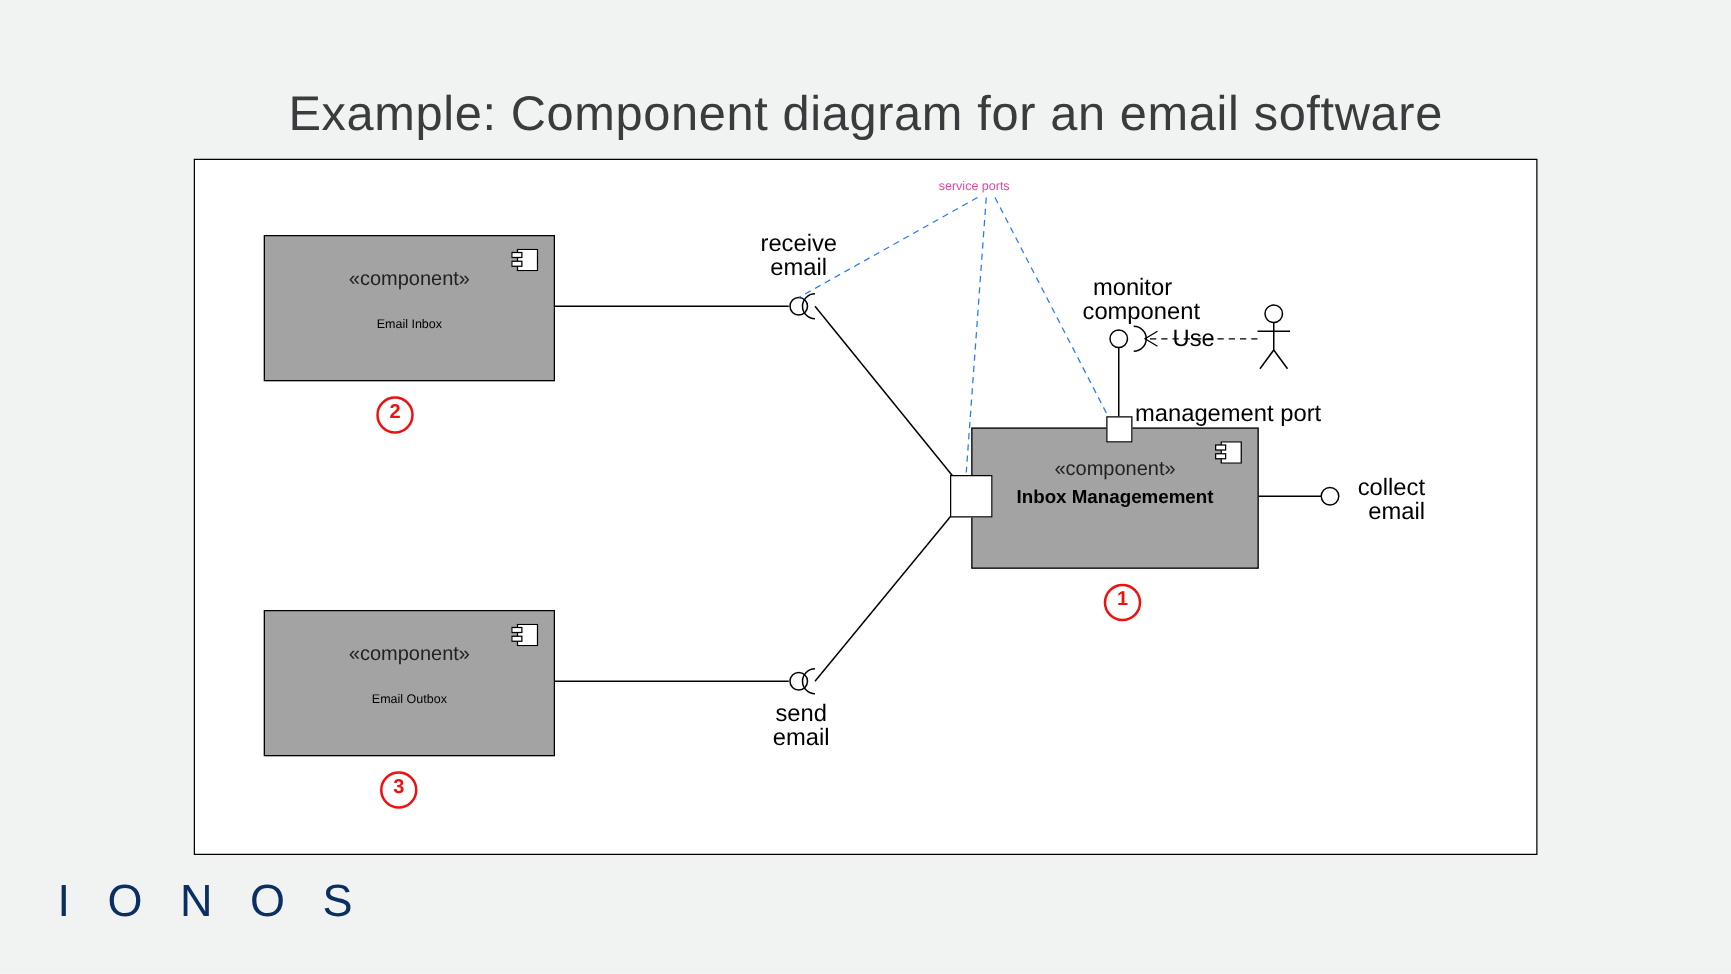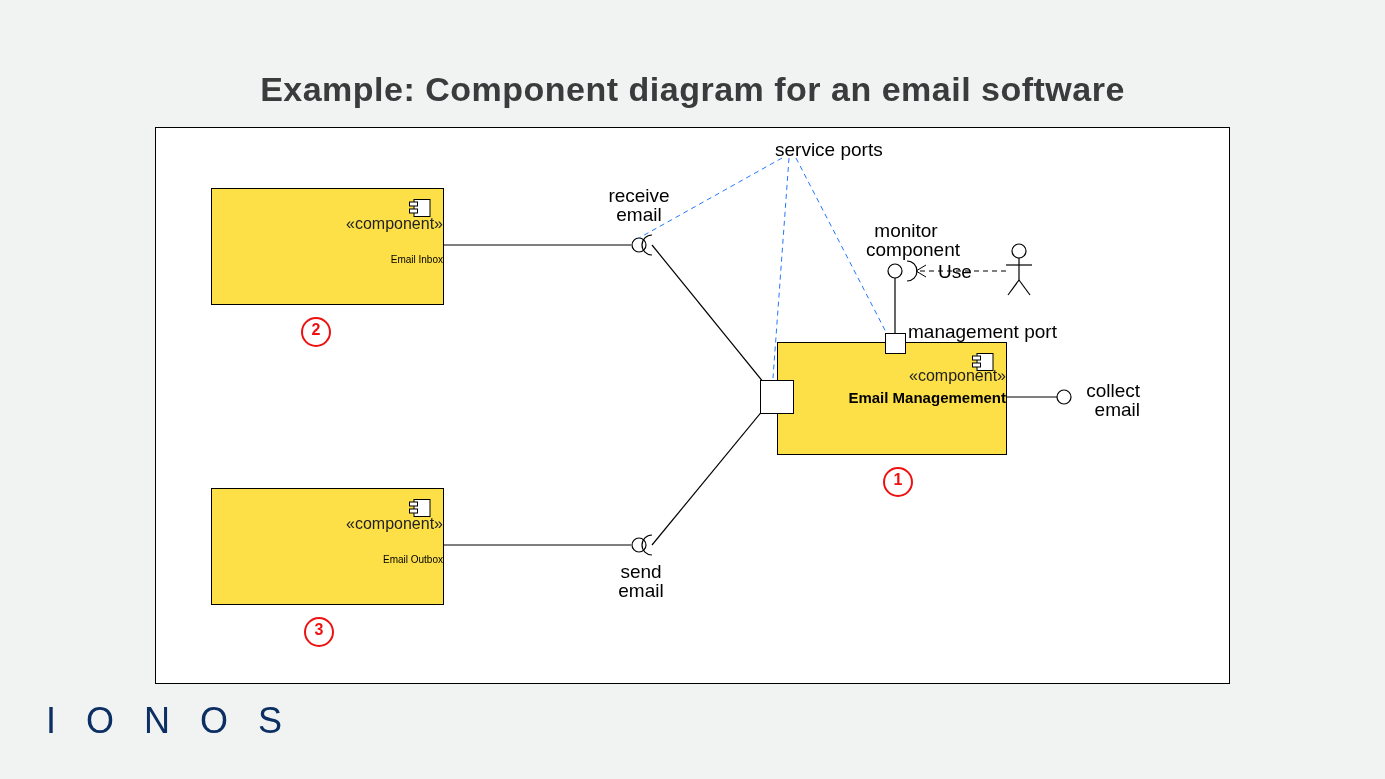--- a/index.html
+++ b/index.html
@@ -1,30 +1,30 @@
 <!DOCTYPE html>
 <html><head>
 <meta charset="utf-8">
 <style>
   html,body{margin:0;padding:0;width:1385px;height:779px;background:#f1f2f2;font-family:Arial,Helvetica,sans-serif;overflow:hidden;}
   .wrap{position:relative;width:1385px;height:779px;}
-  .title{position:absolute;left:0;top:70px;width:100%;text-align:center;font-size:34px;font-weight:700;color:#3a3b3c;letter-spacing:.5px;}
+  .title{position:absolute;left:0;top:70px;width:100%;text-align:center;font-size:39px;font-weight:400;color:#3a3b3c;letter-spacing:.5px;}
   .frame{position:absolute;left:155px;top:127px;width:1073px;height:555px;border:1px solid #000;background:#fff;}
   .logo{position:absolute;left:46px;top:700px;font-size:36px;font-weight:400;letter-spacing:10px;color:#0b2e63;font-family:Arial,sans-serif;}
   
-  .comp{position:absolute;background:#fde047;border:1px solid #000;text-align:right;}
+  .comp{position:absolute;background:#a3a3a3;border:1px solid #000;text-align:center;}
   .stereo{display:block;font-size:16px;color:#222;margin-top:26px;}
   .cname{display:block;font-size:10px;font-weight:400;margin-top:21px;}
   .cnameS{display:block;font-size:15px;font-weight:700;margin-top:4px;}
   .cicon{position:absolute;top:10px;right:12px;}
   .cicon svg{display:block;}
   .nlabel{position:absolute;border:2px solid #e11;border-radius:50%;width:26px;height:26px;line-height:22px;text-align:center;font-size:16px;color:#e11;font-weight:600;background:#fff;}
   .txt{position:absolute;font-size:19px;color:#000;line-height:19px;text-align:center;}
   .txtL{text-align:right;}
-  .blue{color:#000000;font-size:19px;margin-left:24px;}
+  .blue{color:#ec4899;font-size:10px;}
   .port{position:absolute;background:#fff;border:1px solid #000;}
 </style>
 </head>
 <body>
 
 <div class="wrap">
   <div class="title">Example: Component diagram for an email software</div>
   <div class="logo">I O N O S</div>
 
   <div class="frame">
@@ -104,21 +104,21 @@
             <rect x="5" y="0.5" width="16" height="17" fill="#fff" stroke="#000"></rect>
             <rect x="0.5" y="3" width="8" height="4" fill="#fff" stroke="#000"></rect>
             <rect x="0.5" y="10" width="8" height="4" fill="#fff" stroke="#000"></rect>
           </svg>
       </span>
     </div>
     <div class="nlabel" style="left:148px;top:489px;">3</div>
 
     <div class="comp" style="left:621px;top:214px;width:228px;height:111px;">
       <span class="stereo" style="margin-top:24px;">«component»</span>
-      <span class="cnameS">Email Managemement</span>
+      <span class="cnameS">Inbox Managemement</span>
       <span class="cicon">
         <svg width="22" height="18">
             <rect x="5" y="0.5" width="16" height="17" fill="#fff" stroke="#000"></rect>
             <rect x="0.5" y="3" width="8" height="4" fill="#fff" stroke="#000"></rect>
             <rect x="0.5" y="10" width="8" height="4" fill="#fff" stroke="#000"></rect>
           </svg>
       </span>
     </div>
     <div class="nlabel" style="left:727px;top:339px;">1</div>
 

